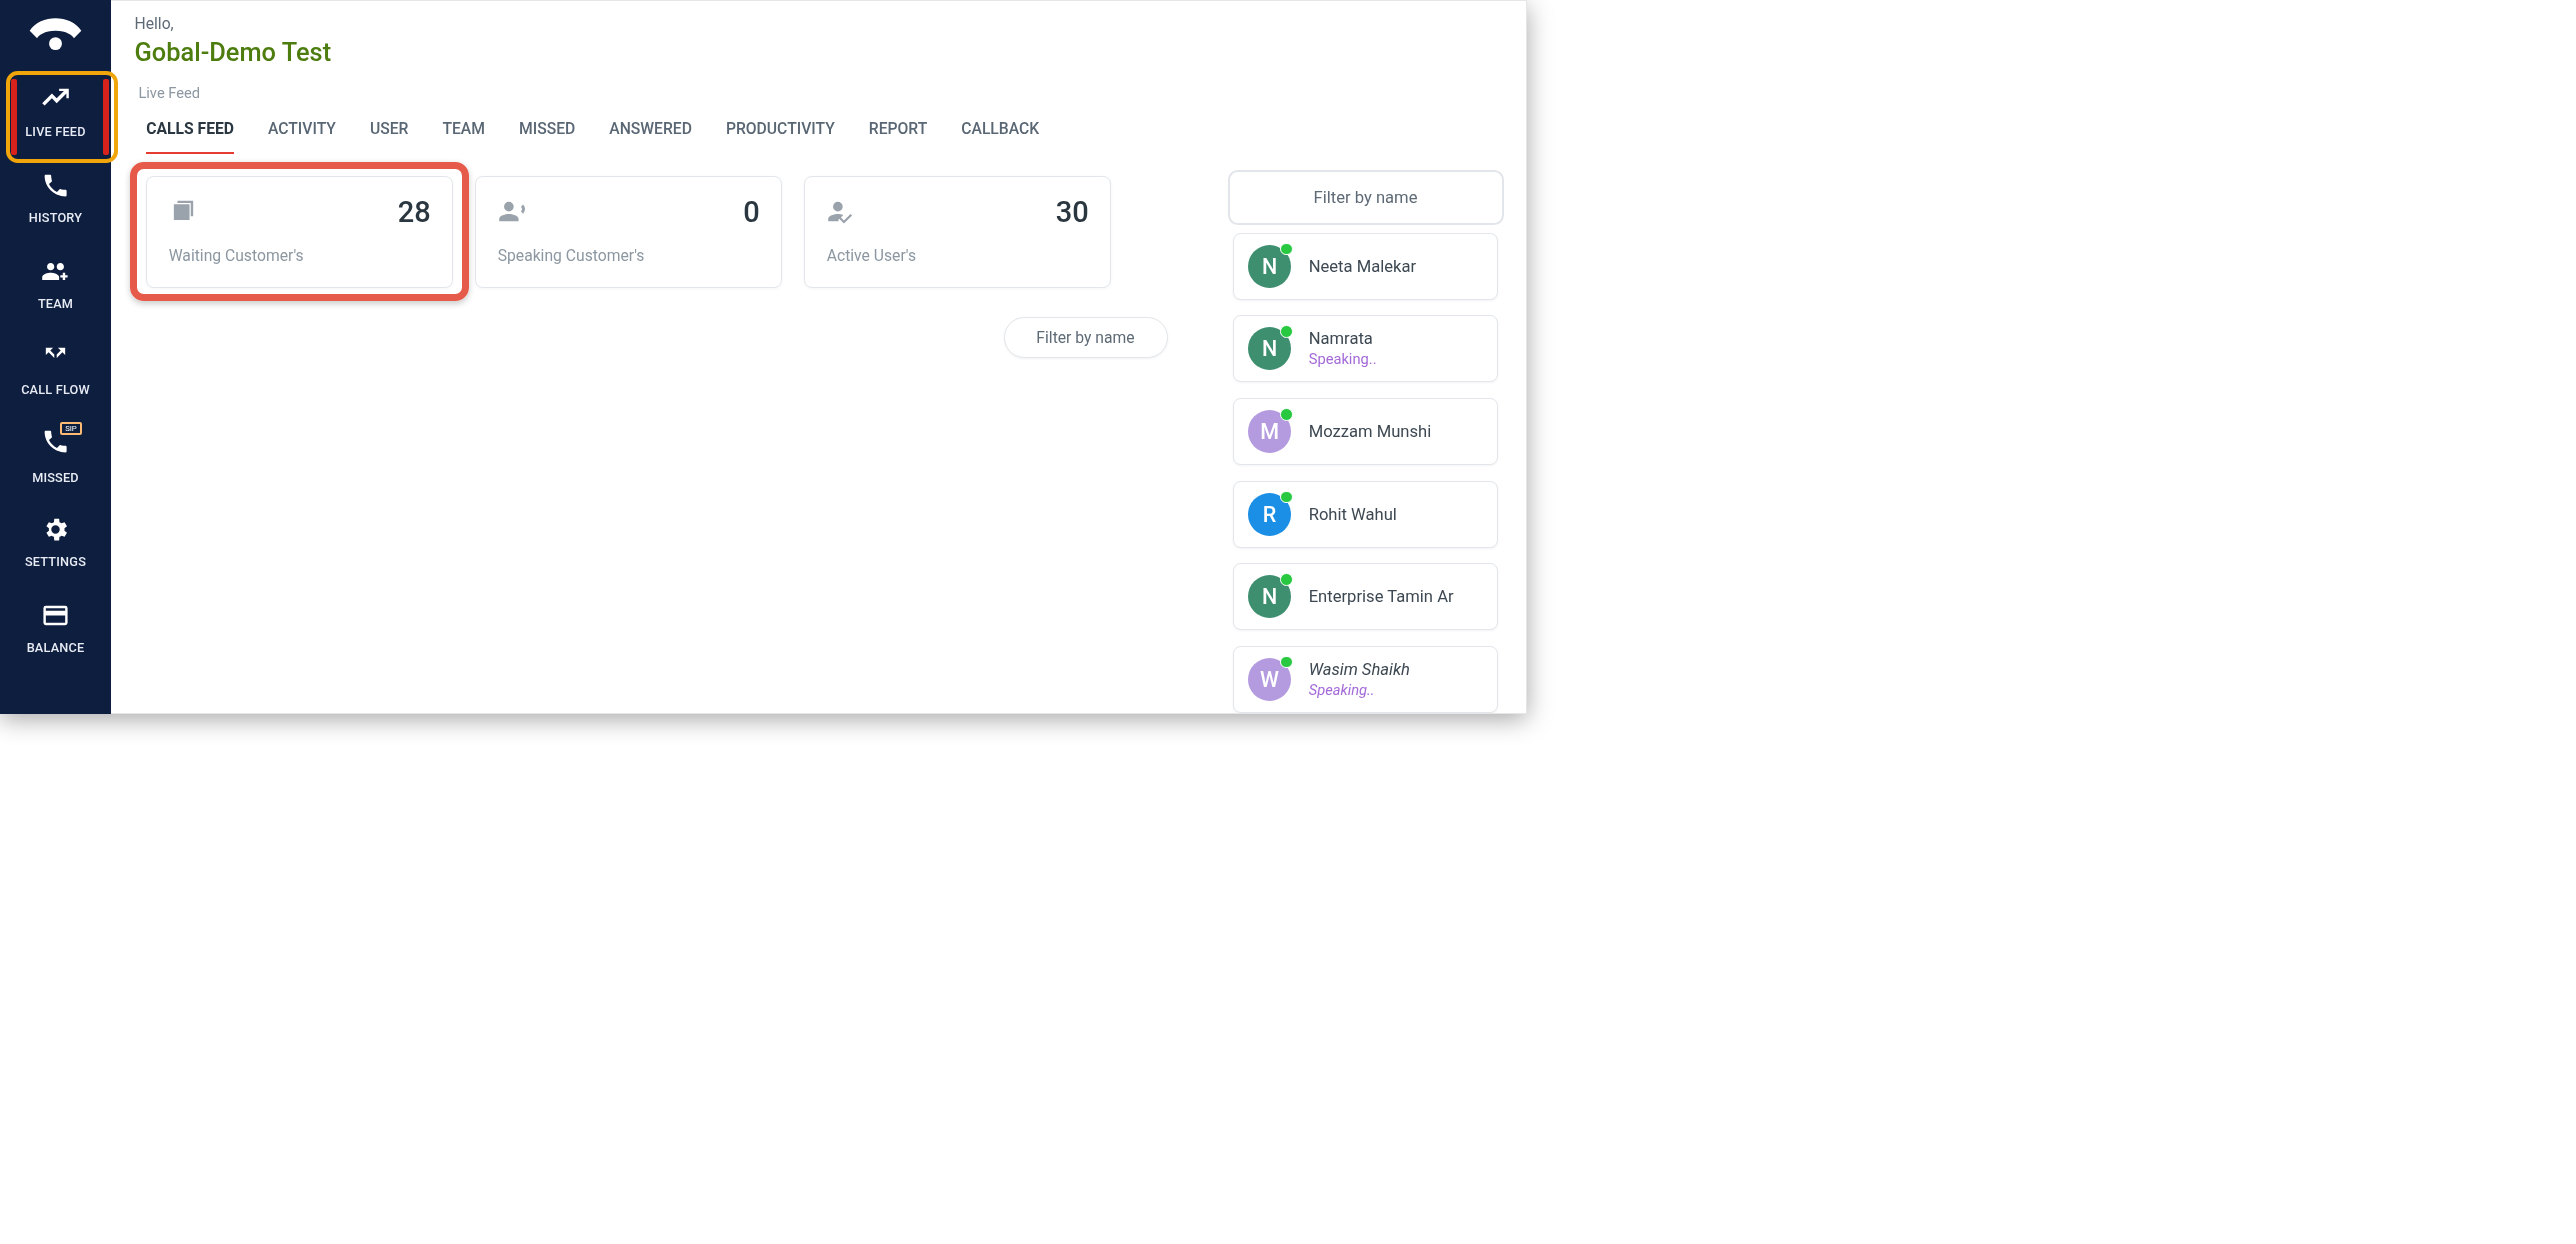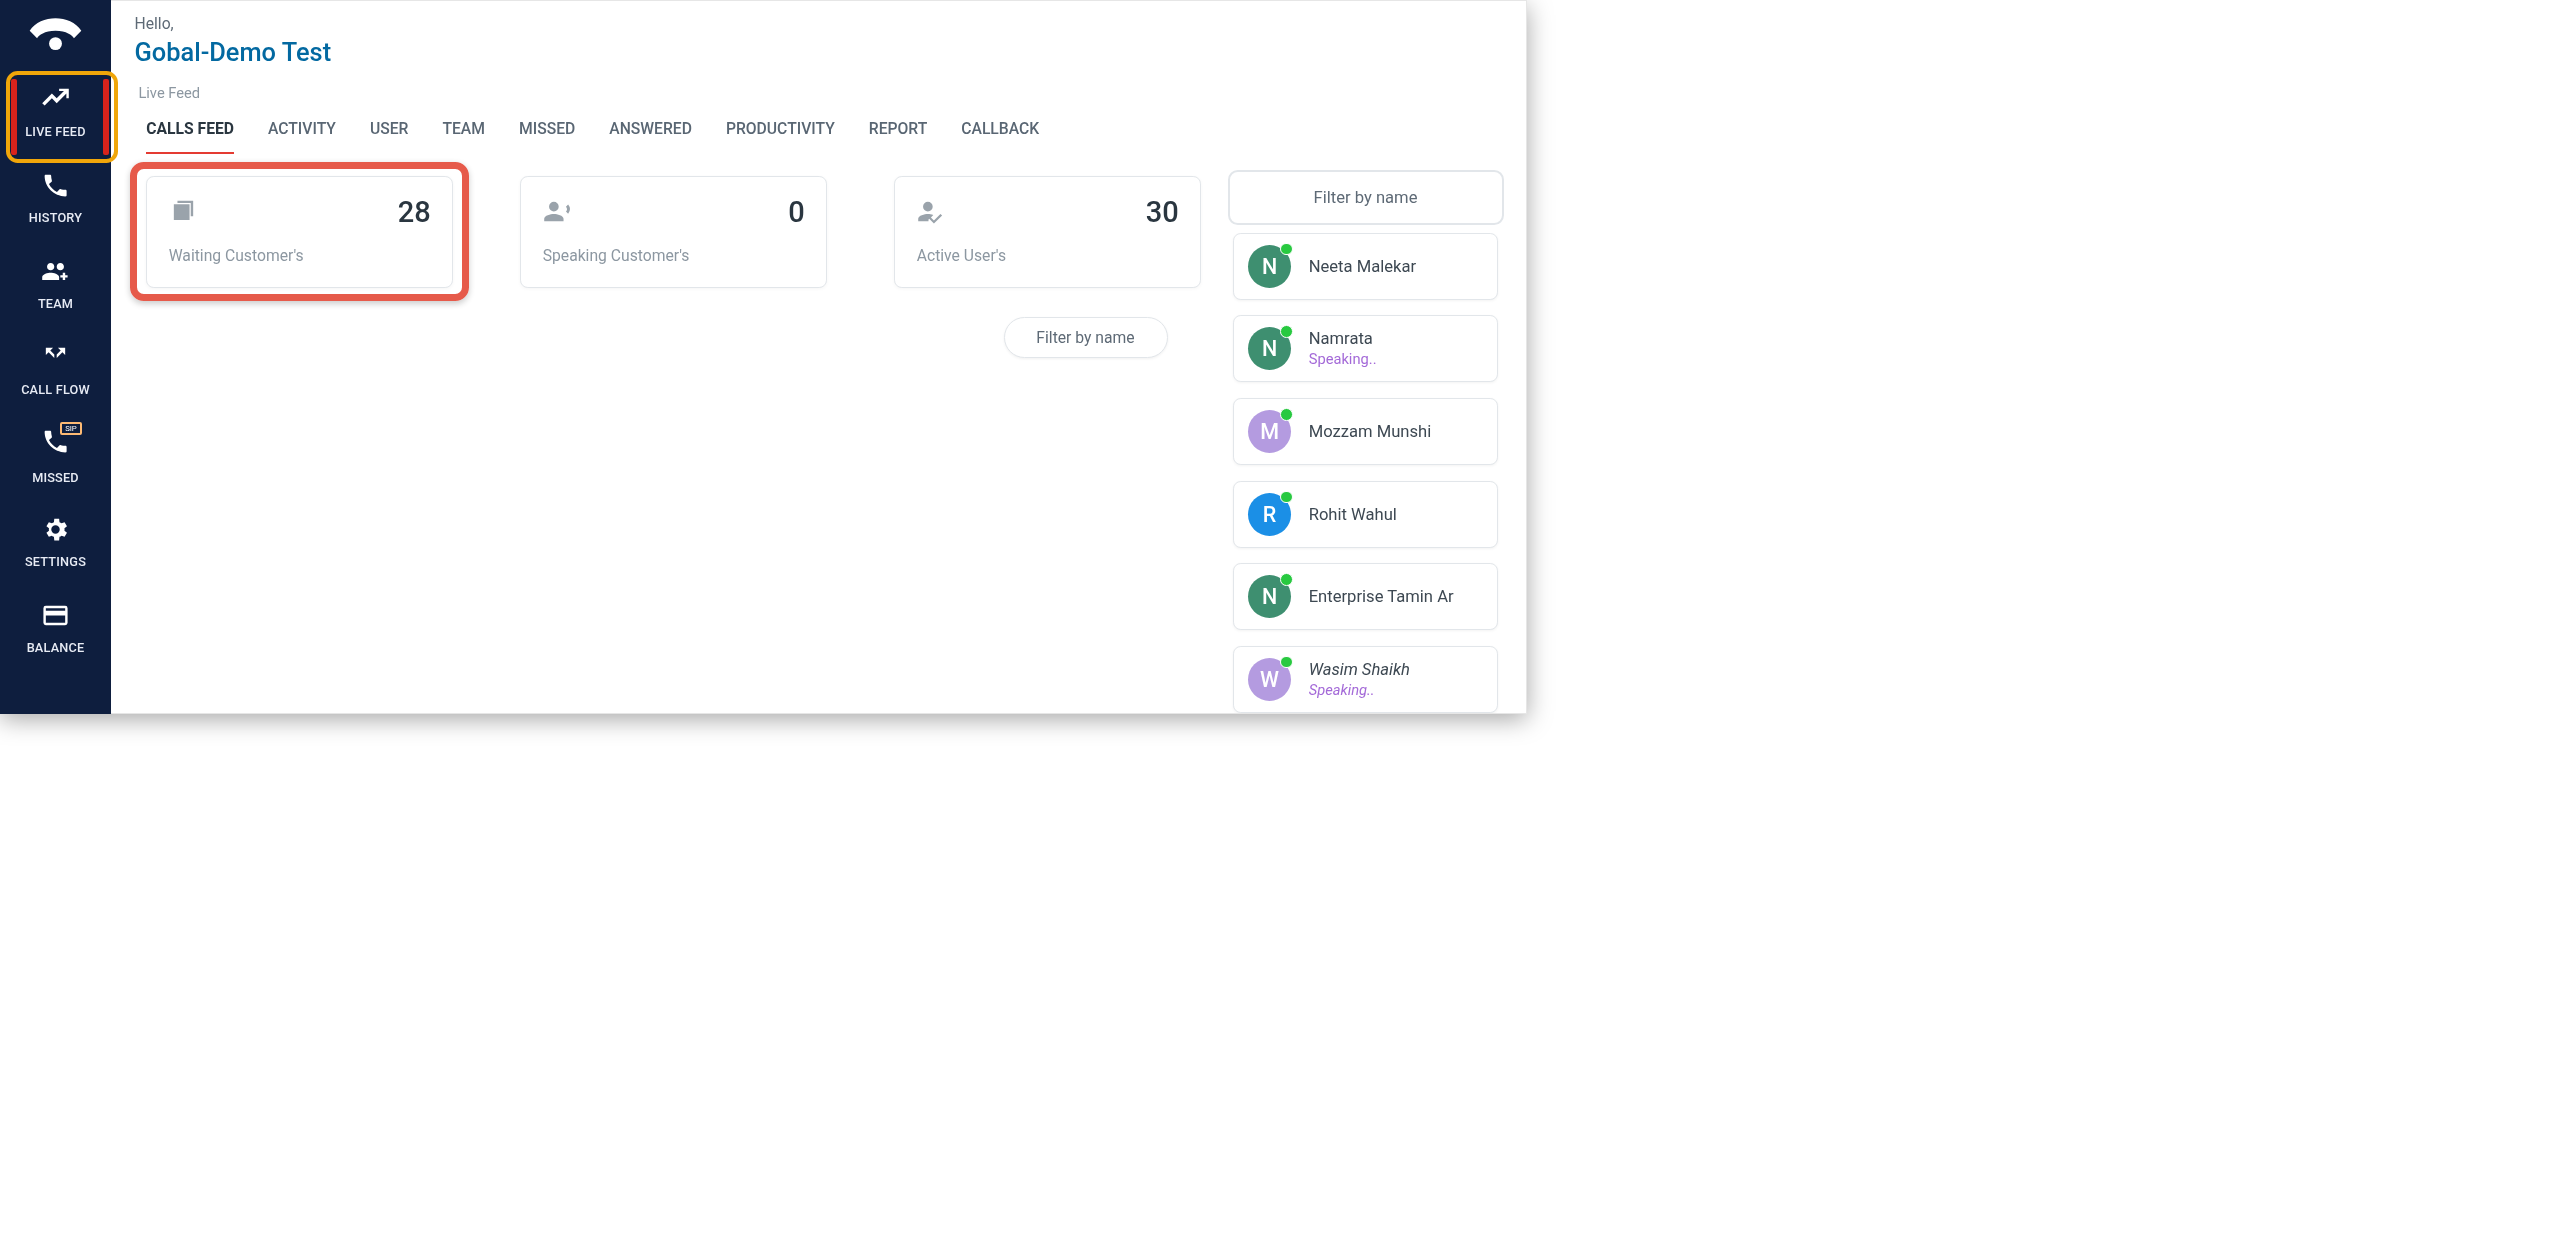--- a/index.html
+++ b/index.html
@@ -12,33 +12,33 @@
   .sb-item svg{fill:#fff;width:29px;height:29px;}
   .sb-label{font-size:12.7px;margin-top:9.8px;color:#e8ecf5;font-weight:500;letter-spacing:0.2px;}
   .sb-item.active{background:#0e1e3e;}
   .sb-highlight{position:absolute;left:5.9px;top:2px;width:112px;height:92px;border:4.9px solid #f0a60a;border-radius:11.7px;pointer-events:none;}
   .sb-redbar-left{position:absolute;left:10.8px;top:9.8px;width:5.9px;height:76px;background:#d8231c;border-radius:2px;}
   .sb-redbar-right{position:absolute;left:103px;top:9.8px;width:5.9px;height:76px;background:#d8231c;border-radius:2px;}
   .sip-tag{position:absolute;top:-4.9px;right:-11.7px;font-size:7.8px;padding:0 2.9px;border:2px solid #fdba74;border-radius:2px;}
   .main{flex:1;padding:13.7px 23.5px 0 23.5px;position:relative;overflow:hidden;}
   .header-row{display:flex;align-items:flex-start;}
   .hello{color:#5e6a76;font-size:15.7px;}
-  .org{color:#0369a1;font-size:25.4px;font-weight:500;margin-top:3.9px;}
+  .org{color:#4d7c0f;font-size:25.4px;font-weight:500;margin-top:3.9px;}
   .right-info{margin-left:auto;display:flex;align-items:flex-start;gap:21.5px;}
   .plan-block,.expire-block{display:flex;flex-direction:column;}
   .mini-label{color:#8c97a1;font-size:13.7px;}
   .mini-val{color:#2a3640;font-size:16.6px;margin-top:5.9px;}
   .vline{width:1px;height:45px;background:#d6dde4;margin-top:3.9px;}
   .top-icons{display:flex;gap:35px;margin-left:9.8px;align-items:center;margin-top:2px;}
   .top-icons svg{width:27px;height:27px;fill:#3d3d3d;cursor:pointer;}
   .breadcrumb{color:#8c97a1;font-size:14.7px;margin-top:17.6px;margin-left:3.9px;}
   .tabs{display:flex;gap:34px;margin-top:11px;margin-left:11.7px;border-bottom:1px solid transparent;}
   .tab{color:#596673;font-size:15.7px;font-weight:500;padding:5.9px 0 13.7px 0;cursor:pointer;white-space:nowrap;}
   .tab.active{color:#2a3640;font-weight:700;border-bottom:2.9px solid #e43b32;}
-  .cards-row{display:flex;gap:67px;margin-top:21.5px;margin-left:11.7px;}
+  .cards-row{display:flex;gap:22px;margin-top:21.5px;margin-left:11.7px;}
   .card{background:#fff;border:1px solid #e2e6ea;border-radius:7.8px;width:307px;height:112px;padding:17.6px 21.5px 13.7px 21.5px;box-shadow:0 1px 3.9px rgba(0,0,0,0.04);position:relative;}
   .card .top{display:flex;align-items:center;justify-content:space-between;}
   .card .num{font-size:29px;color:#2a3640;font-weight:500;}
   .card .lbl{color:#8c97a1;font-size:15.7px;margin-top:17.6px;}
   .card svg{width:29px;height:29px;fill:#9aa3ab;}
   .card-highlight{position:absolute;left:-17.6px;top:-15.7px;width:339px;height:139px;border:7.8px solid #e65a4a;border-radius:13.7px;pointer-events:none;box-shadow:0 2.9px 5.9px rgba(0,0,0,0.2);}
   .chip{margin-top:29px;margin-left:869px;width:164px;height:41px;border-radius:20.6px;border:1px solid #e2e6ea;display:flex;align-items:center;justify-content:center;color:#5e6a76;font-size:15.7px;background:#fff;box-shadow:0 1px 2.9px rgba(0,0,0,0.06);}
   .right-panel{position:absolute;right:23.5px;top:170px;width:276px;display:flex;flex-direction:column;}
   .filter-card{height:55px;border:2px solid #e2e6ea;border-radius:9.8px;display:flex;align-items:center;justify-content:center;color:#5e6a76;font-size:16.6px;background:#fff;margin-bottom:7.8px;}
   .user-list{display:flex;flex-direction:column;gap:15.7px;max-height:480px;overflow:hidden;padding-right:5.9px;padding-left:5.9px;}

